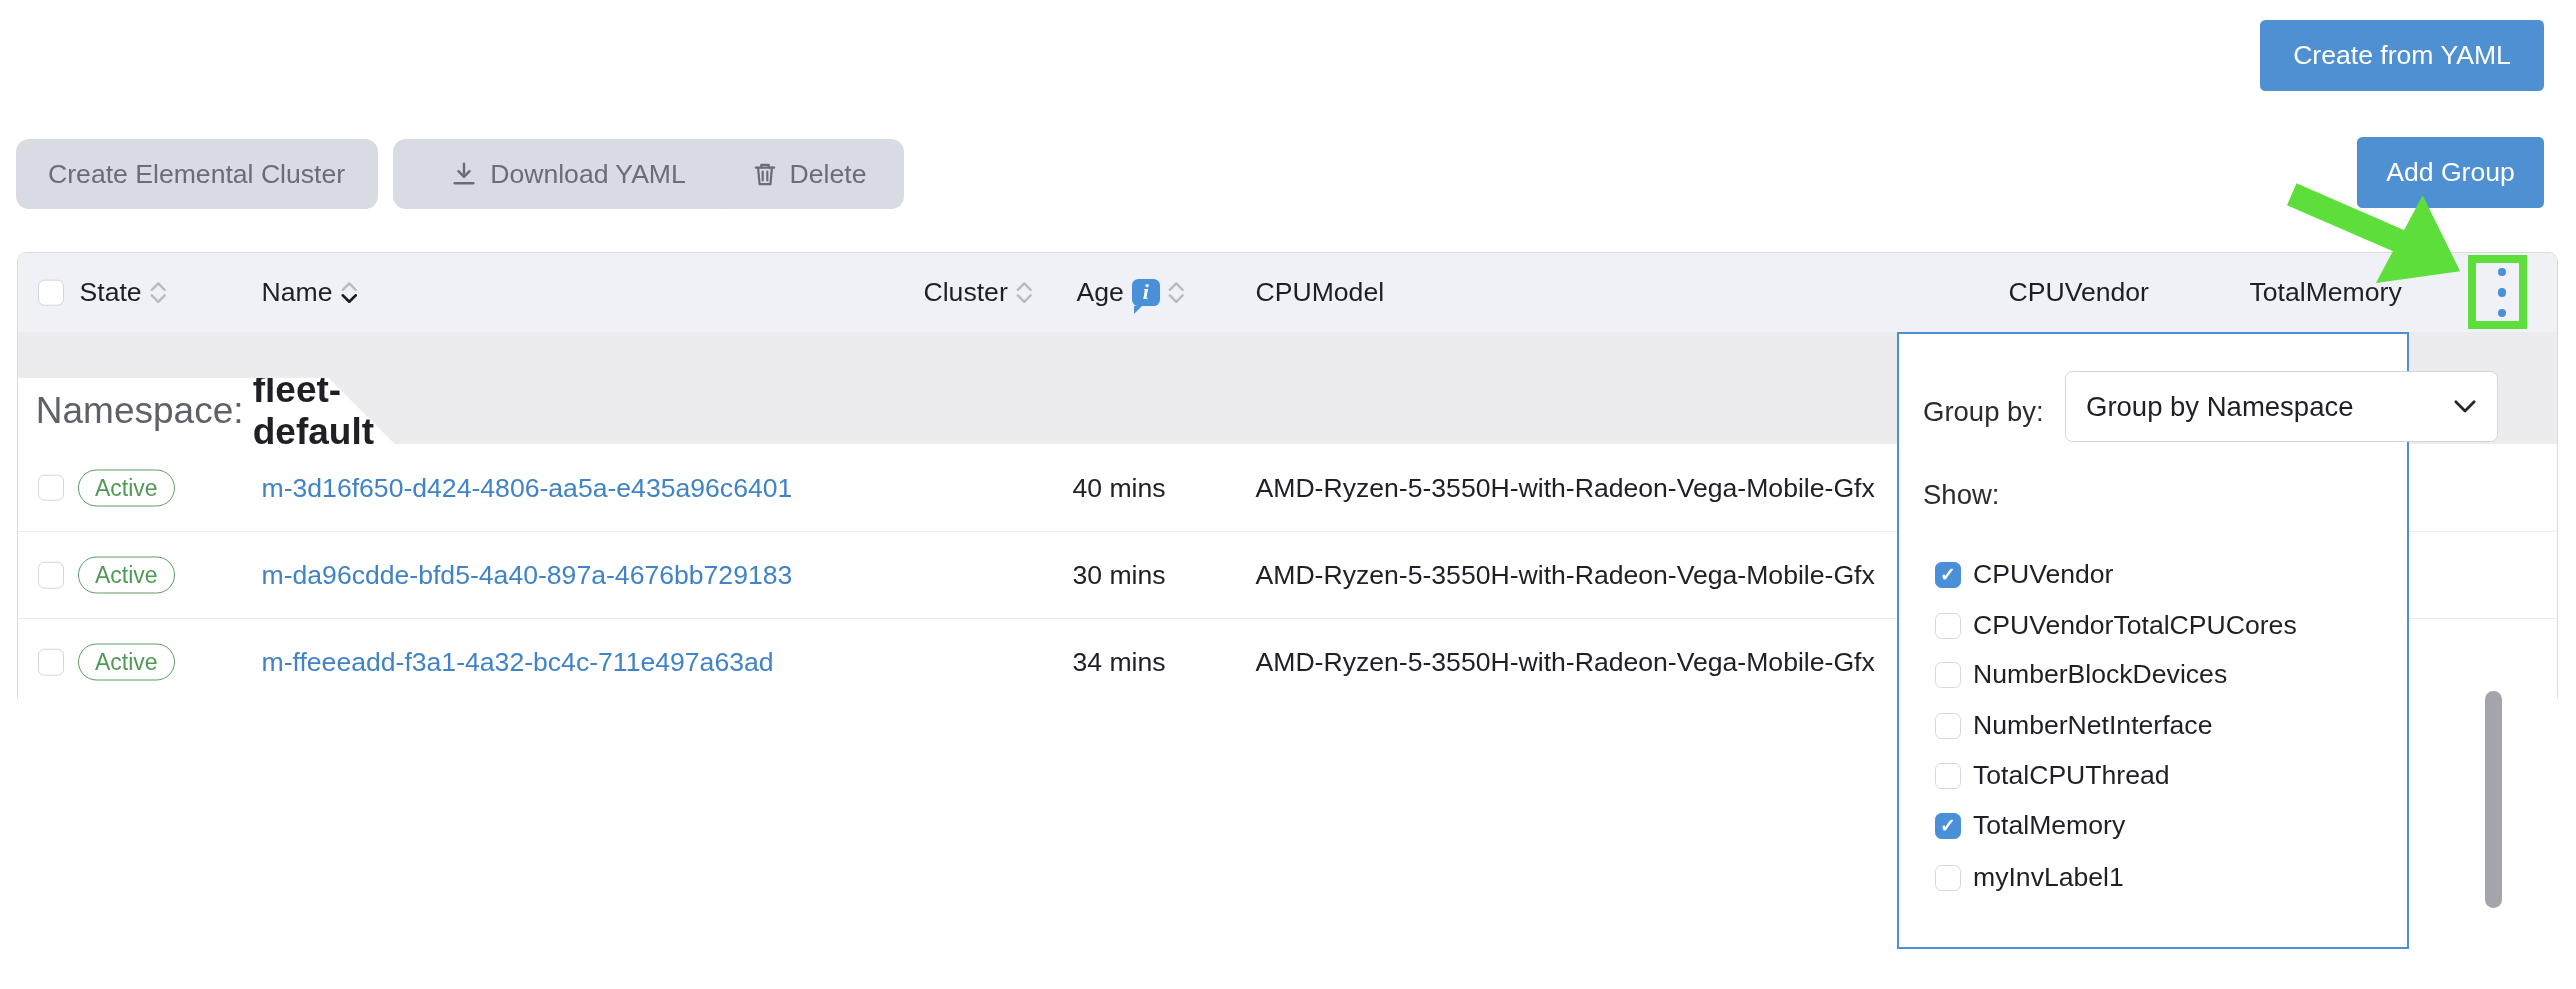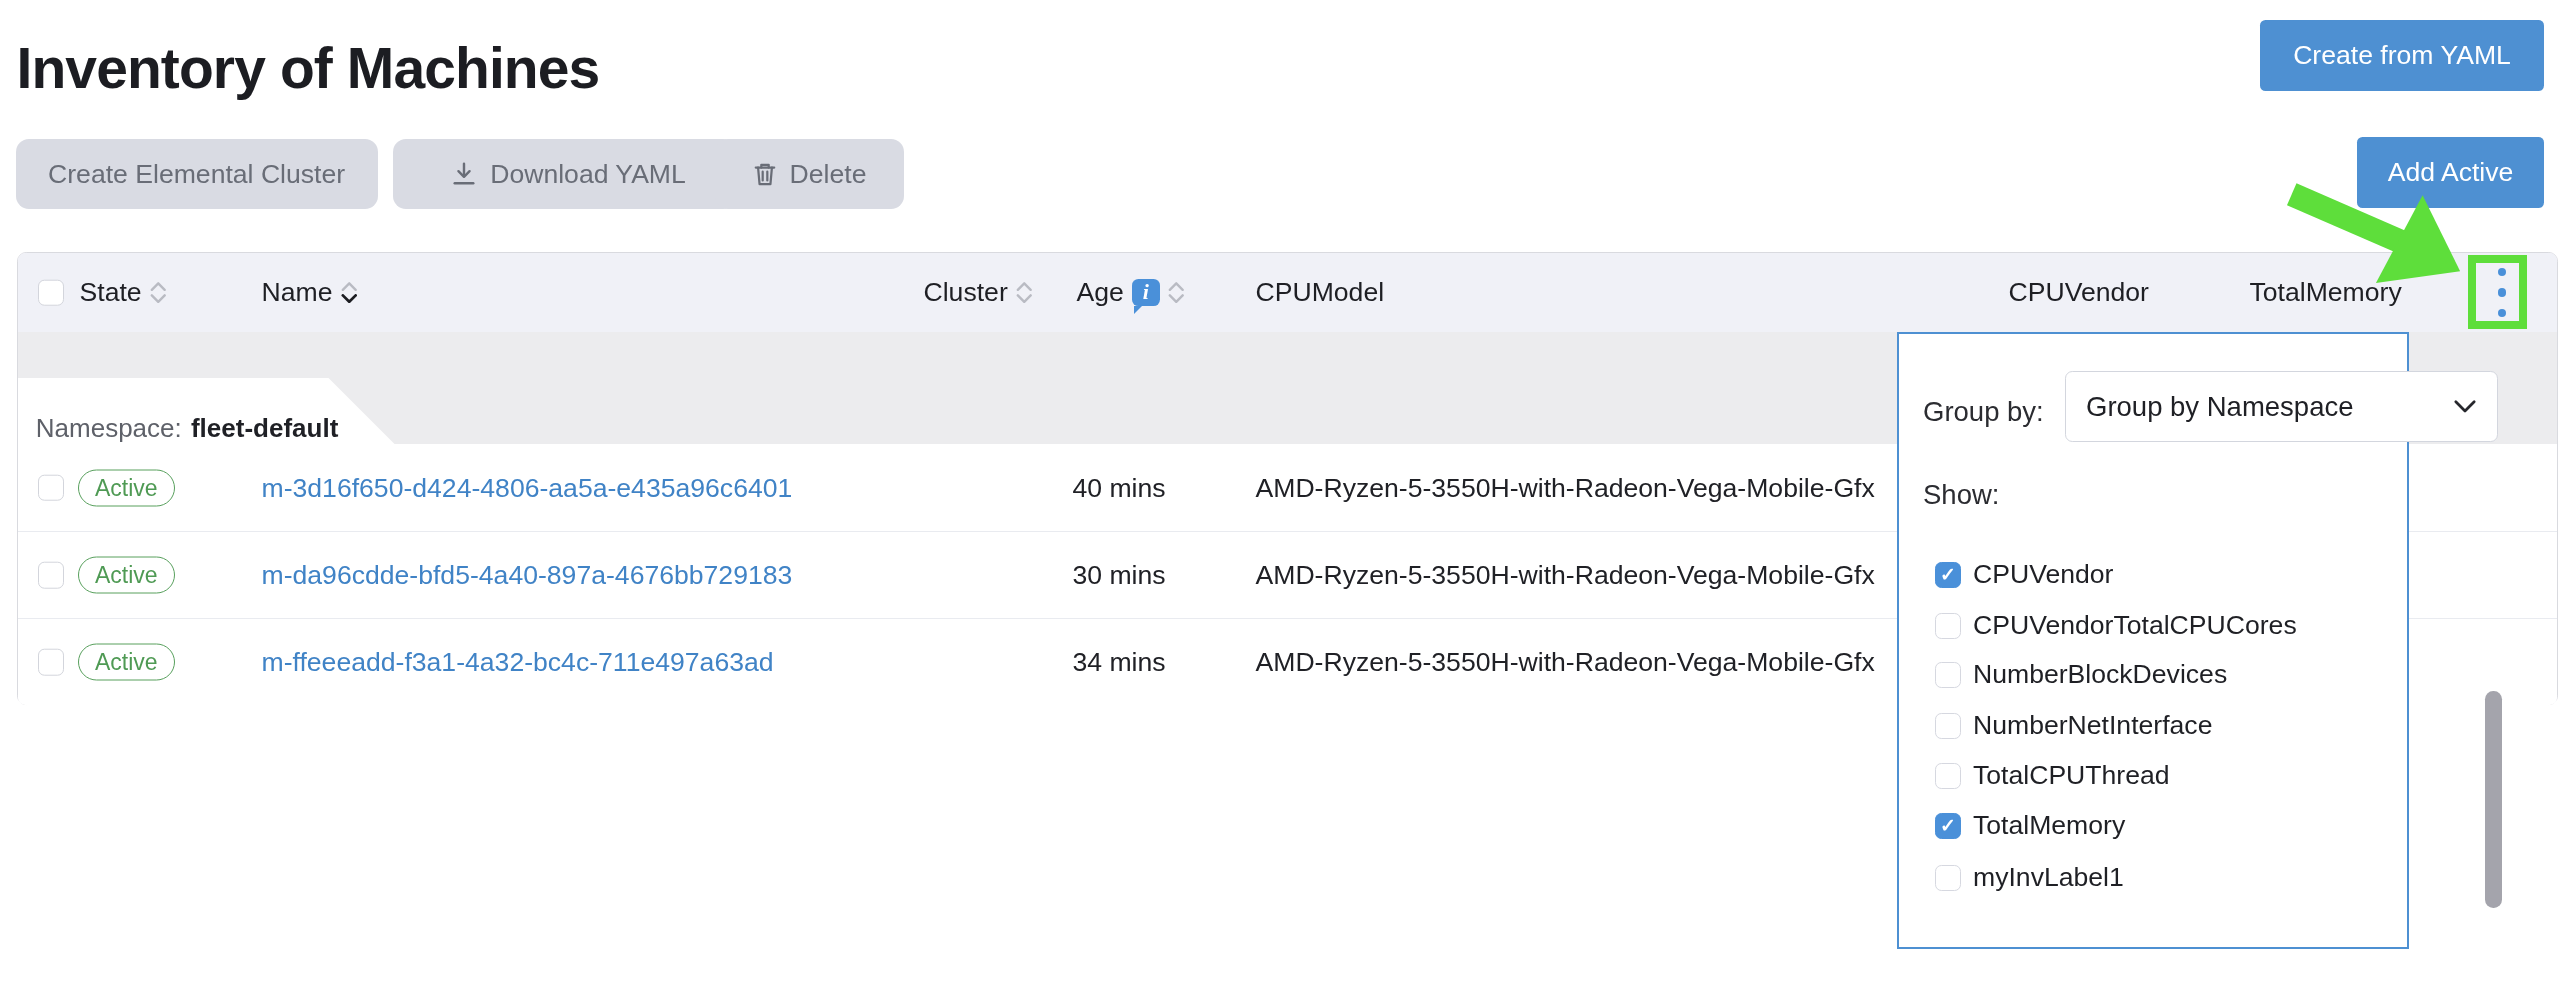--- a/index.html
+++ b/index.html
@@ -46,21 +46,21 @@
   .info-bubble::after { content:''; position:absolute; left:1.8px; bottom:-7.3px; width:0; height:0;
                  border-top:8.2px solid #4a90d9; border-right:8.2px solid transparent; }
   .kebab { position:absolute; left:2459px; top:10px; width:51px; height:59px; display:flex;
            flex-direction:column; align-items:center; justify-content:center; gap:12px;
            cursor:pointer; background:none; border:none; }
   .kebab i { width:8.2px; height:8.2px; border-radius:50%; background:#4a90d9; }
 
   .grouprow { position:relative; height:112px; background:#ececee; }
   .grouptab { position:absolute; left:0; bottom:0; width:377px; height:66px; background:#fff;
               clip-path:polygon(0 0, 311px 0, 377px 100%, 0 100%);
-              display:flex; align-items:flex-end; padding-left:18.3px; font-size:26px; }
+              display:flex; align-items:center; padding-left:18.3px; font-size:37px; }
   .grouptab .glabel { color:#5e6169; margin-right:9.2px; }
   .grouptab .gvalue { color:#1f2025; font-weight:600; }
 
   .trow { position:relative; height:87px; background:#fff; }
   .trow + .trow { border-top:1.8px solid #e9ebf0; }
   .trow:last-child { border-radius:0 0 7.3px 7.3px; }
   .ccell { position:absolute; top:50%; transform:translateY(-50%); font-size:26.6px; color:#202126; }
   .c-state { left:60px; }
   .c-name  { left:244px; }
   .c-age   { left:1055px; }
@@ -90,21 +90,20 @@
   
   .green-box { position:absolute; left:2468px; top:255px; width:59px; height:74px;
                border:8.2px solid #5ede3b; z-index:8; pointer-events:none; }
   .green-arrow { position:absolute; left:2235px; top:174px; z-index:8; pointer-events:none; }
 </style>
 </head>
 <body>
 
 <div id="app">
 
-  <h1 class="page-title">Inventory of Machines</h1>
   <button class="btn-blue btn-create-yaml">Create from YAML</button>
 
   <button class="btn-gray btn-elemental">Create Elemental Cluster</button>
   <button class="btn-gray btn-download">
     <svg width="26" height="26" viewBox="0 0 28 28" fill="none" stroke="#696d77" stroke-width="2.6" stroke-linecap="round" stroke-linejoin="round">
       <path d="M14 3 v13"></path>
         <path d="M8 11 l6 6 6-6"></path>
         <path d="M4 24 h20"></path>
     </svg>
     <span>Download YAML</span>
@@ -112,21 +111,21 @@
   <button class="btn-gray btn-delete">
     <svg width="24" height="26" viewBox="0 0 26 28" fill="none" stroke="#696d77" stroke-width="2.4" stroke-linecap="round" stroke-linejoin="round">
       <path d="M3 7 h20"></path>
         <path d="M9 7 v-3 h8 v3"></path>
         <path d="M5.5 7 l1.6 18 h11.8 L20.5 7"></path>
       <path d="M10.5 11.5 v9.5"></path>
         <path d="M15.5 11.5 v9.5"></path>
     </svg>
     <span>Delete</span>
   </button>
-  <button class="btn-blue btn-add-filter">Add Active</button>
+  <button class="btn-blue btn-add-filter">Add Group</button>
 
   <div class="tbl">
     <div class="thead">
       <span class="cbx-sq"></span>
 
       <span class="hcell h-state">
         <span>State</span>
         <span class="sort">
           <svg width="16.5" height="9.2" viewBox="0 0 18 10">
               <polyline points="2,8.5 9,1.5 16,8.5" fill="none" stroke="#b9bbc3" stroke-width="2.6" stroke-linecap="round" stroke-linejoin="round"></polyline>

